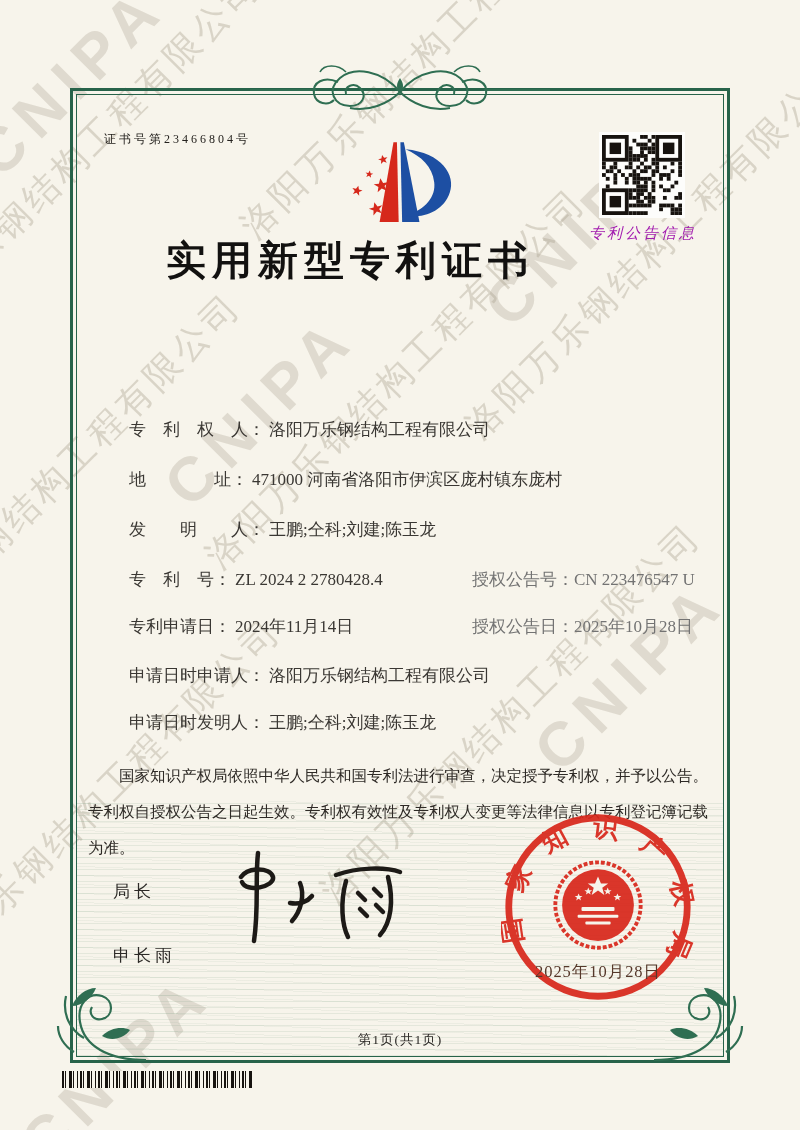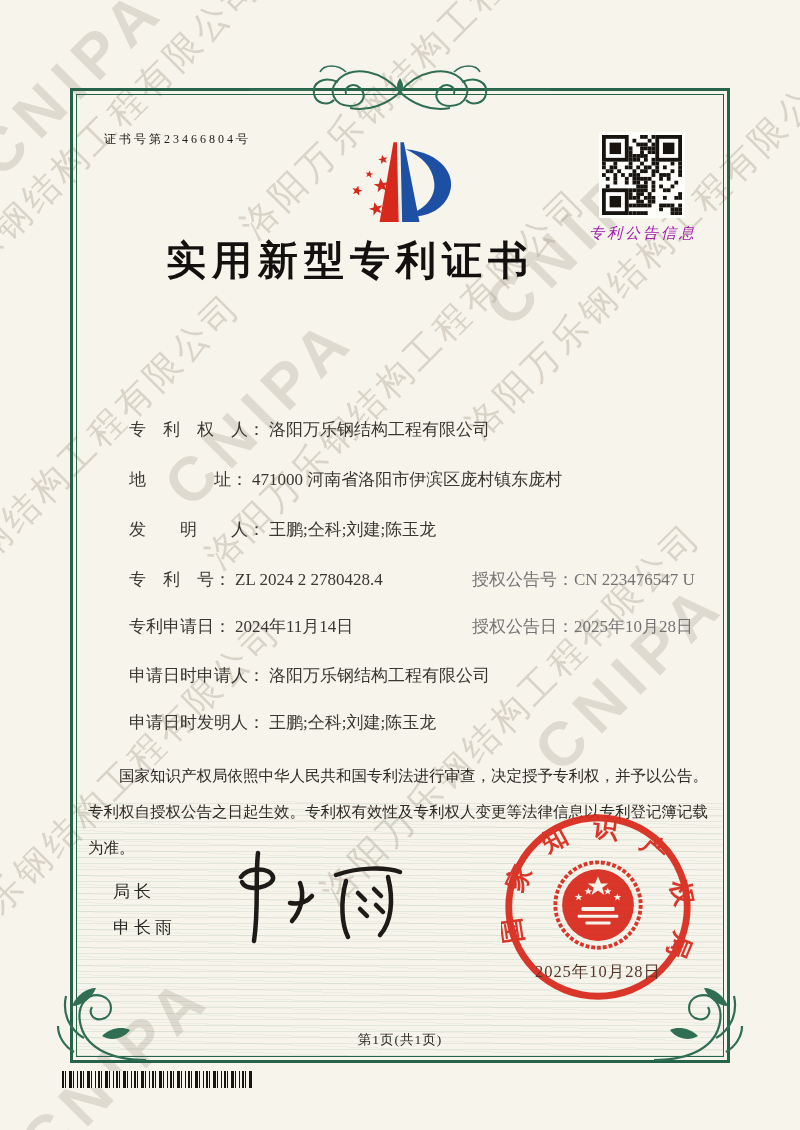--- a/index.html
+++ b/index.html
@@ -44,21 +44,21 @@
            font-weight:bold; letter-spacing:6px; color:#121110; }
   .row { left:112px; width:580px; font-size:17px; white-space:pre; color:#3a3733; }
   .row .lbl { margin-right:4px; }
   .r1{top:328px;} .r2{top:398px;} .r3{top:448px;} .r4{top:498px;}
   .r5{top:548px;} .r6{top:595px;} .r7{top:644px;} .r8{top:691px;}
   .col-right { left:455px; width:260px; font-size:17px; white-space:pre; color:#737373; }
   .statement { left:88px; top:758px; width:626px; font-size:15.5px; 
                line-height:36px; color:#2e2a26; }
   .statement .ln1 { text-indent:2em; }
   .signer-title { left:113px; top:880px; font-size:17px; letter-spacing:4px; color:#2c2a27;text-align:center; }
-  .signer-name  { left:113px; top:916px; font-size:17px; letter-spacing:4px; color:#2c2a27; }
+  .signer-name  { left:113px; top:944px; font-size:17px; letter-spacing:4px; color:#2c2a27; }
   .signature { left:228px; top:845px; z-index:3; }
   .seal { left:501px; top:810px; z-index:3; }
   .page-footer { left:0; top:1031px; width:800px; text-align:center;
                  font-size:13.5px; letter-spacing:1px; color:#2e2b28; }
   .barcode { left:62px; top:1071px; width:190px; height:17px;
     background:repeating-linear-gradient(90deg,
       #17130f 0 2px, #f7f4eb 2px 3px, #17130f 3px 4px, #f7f4eb 4px 7px,
       #17130f 7px 10px, #f7f4eb 10px 11px, #17130f 11px 12px, #f7f4eb 12px 15px,
       #17130f 15px 16px, #f7f4eb 16px 18px); }
 </style>

